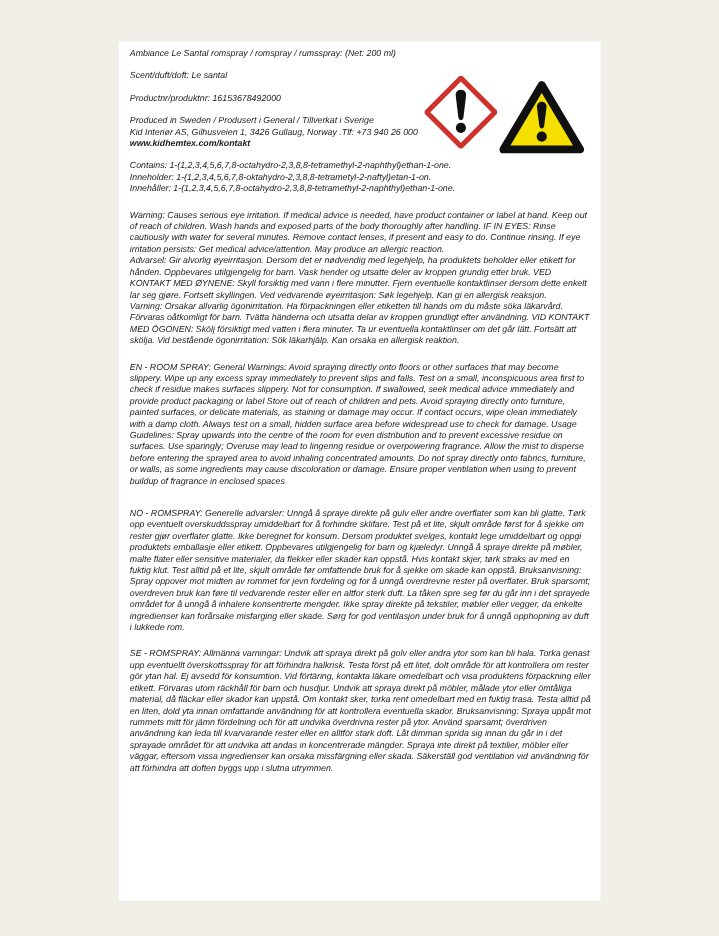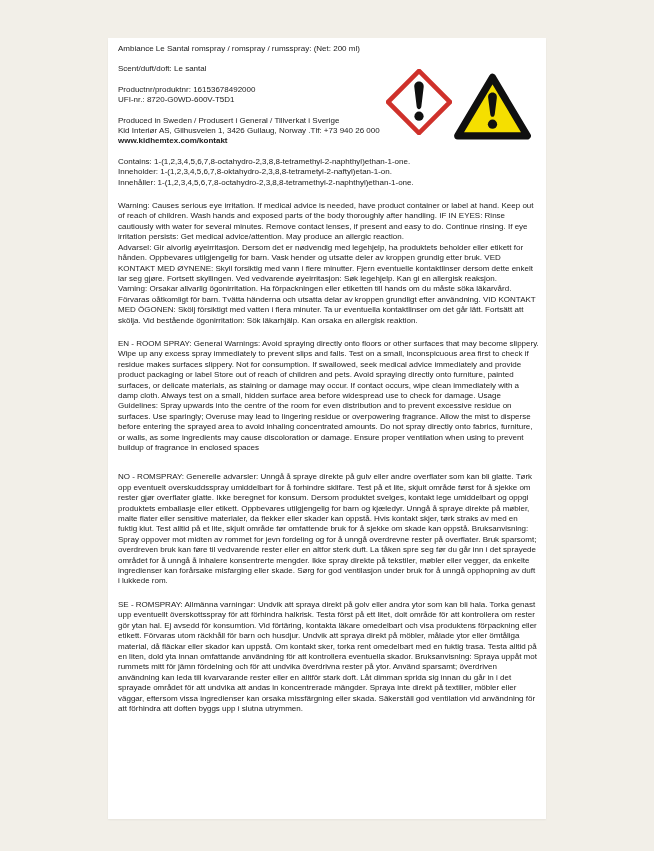--- a/index.html
+++ b/index.html
@@ -9,20 +9,21 @@
     height: 851px;
     background: #f2efe8;
     font-family: "Liberation Sans", sans-serif;
   }
   .canvas {
     position: relative;
     width: 654px;
     height: 851px;
     background: #f2efe8;
     overflow: hidden;
+    font-style: italic;
   }
   .paper {
     position: absolute;
     left: 108px;
     top: 38px;
     width: 438px;
     height: 781px;
     background: #ffffff;
     box-shadow: 0 1px 2px rgba(0,0,0,0.05);
   }
@@ -69,21 +70,20 @@
   <div class="paper">
 
     <div class="content">
 
       <div class="block">Ambiance Le Santal romspray / romspray / rumsspray: (Net: 200 ml)</div>
 
       <div class="block">Scent/duft/doft: Le santal</div>
 
       <div class="block">
         <p>Productnr/produktnr: 16153678492000</p>
-        <p>UFI-nr.: 8720-G0WD-600V-T5D1</p>
       </div>
 
       <div class="block">
         <p>Produced in Sweden / Produsert i General / Tillverkat i Sverige</p>
         <p>Kid Interiør AS, Gilhusveien 1, 3426 Gullaug, Norway .Tlf: +73 940 26 000</p>
         <p class="bold">www.kidhemtex.com/kontakt</p>
       </div>
 
       <div class="block gap13">
         <p>Contains: 1-(1,2,3,4,5,6,7,8-octahydro-2,3,8,8-tetramethyl-2-naphthyl)ethan-1-one.</p>

